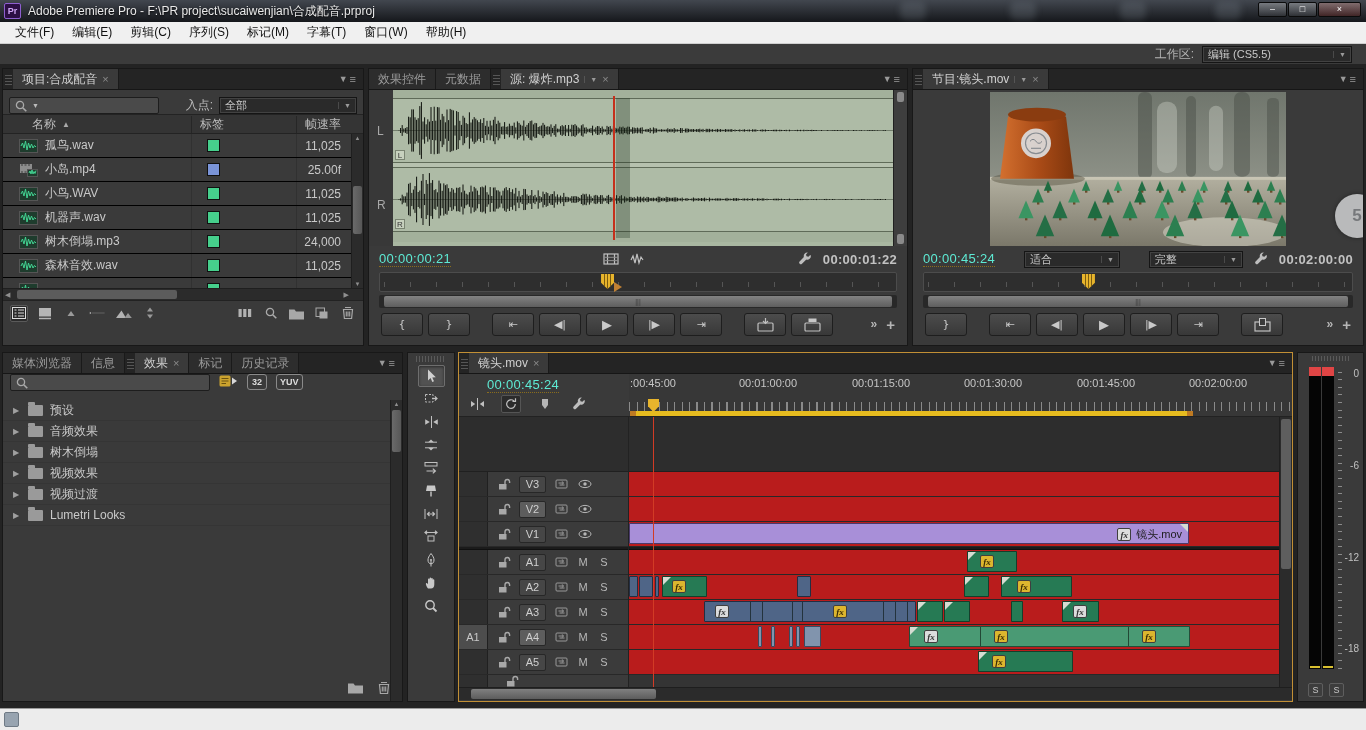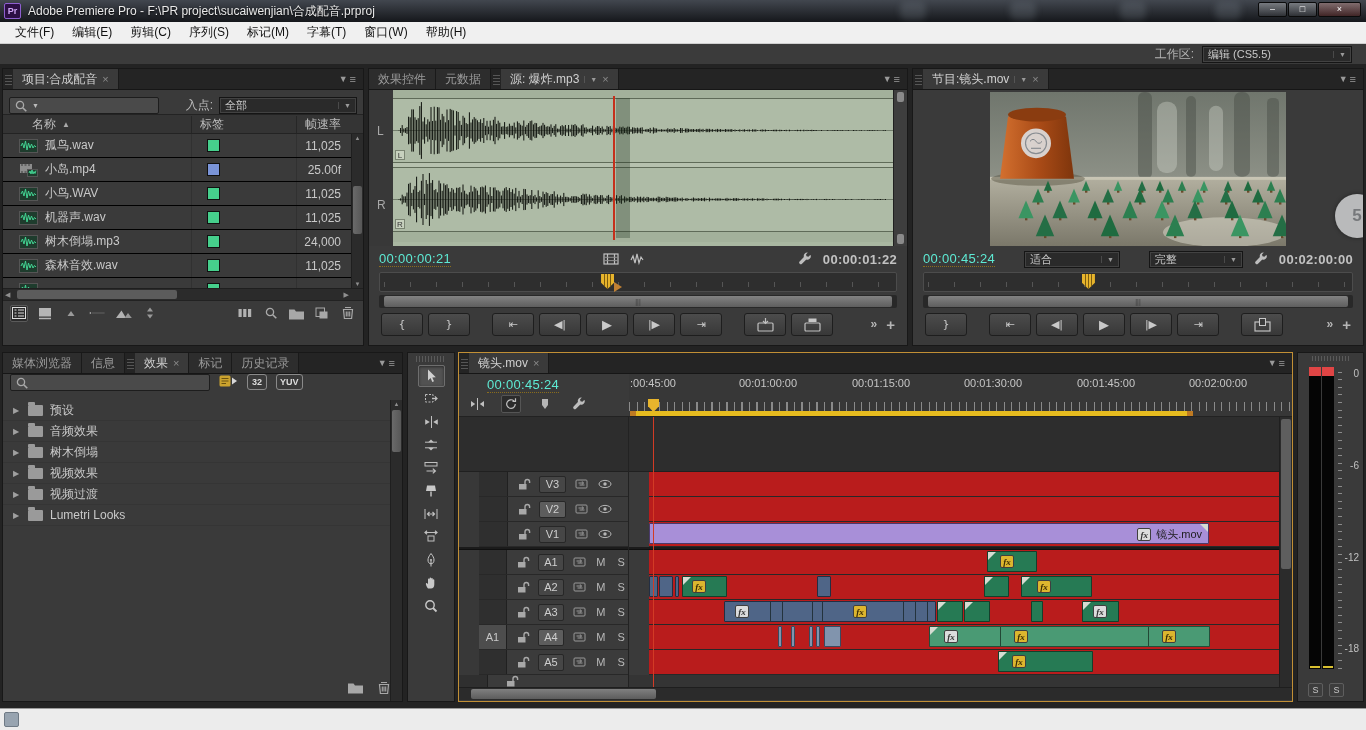--- a/index.html
+++ b/index.html
@@ -121,21 +121,21 @@
 .tl-ticks{position:absolute;left:0;right:0;bottom:5px;height:9px;background:repeating-linear-gradient(90deg,#8a8a8a 0 1px,transparent 1px 7.5px);}
 .workbar{position:absolute;bottom:0;left:1px;width:563px;height:5px;background:#e6bb1f;}
 .workbar::before,.workbar::after{content:"";position:absolute;top:0;width:6px;height:5px;background:#bf7a22;}
 .workbar::before{left:0;}.workbar::after{right:0;}
 .ph-head{position:absolute;bottom:4px;left:19px;width:11px;height:13px;background:#e7b42c;clip-path:polygon(0 0,100% 0,100% 55%,50% 100%,0 55%);z-index:5;}
 .tl-body{position:relative;height:270px;display:flex;}
 .tl-headers{width:170px;background:#383838;border-right:1px solid #222;}
 .tl-content{position:relative;flex:1;overflow:hidden;}
 .tl-vscroll{width:13px;background:#2b2b2b;border-left:1px solid #1f1f1f;position:relative;}
 .tl-vscroll .thumb{position:absolute;left:1px;right:1px;top:2px;height:150px;background:#5e5e5e;border-radius:2px;}
-.h-row,.t-row{height:25px;border-bottom:1px solid #282828;position:relative;margin-left:20px;}
+.h-row,.t-row{height:25px;border-bottom:1px solid #282828;position:relative;}
 .h-row{display:flex;align-items:center;background:#3b3b3b;}
 .t-row{background:#b91c1c;}
 .row-empty{height:55px;background:#2d2d2d;border-bottom:1px solid #202020;}
 .row-div{height:3px;background:#1b1b1b;border-bottom:1px solid #101010;}
 .row-master{height:12px;background:#3b3b3b;overflow:hidden;display:flex;align-items:flex-start;gap:8px;}
 .patch{width:29px;align-self:stretch;background:#2f2f2f;border-right:1px solid #202020;display:flex;align-items:center;justify-content:center;color:#c8c8c8;font-size:11px;}
 .patch.on{background:#4d4d4d;}
 .trk-label{width:27px;height:17px;background:#464646;border:1px solid #272727;border-radius:2px;color:#cfcfcf;font-size:11px;display:flex;align-items:center;justify-content:center;margin-left:8px;}
 .trk-label.targeted{background:#5d5d5d;}
 .ms{width:14px;text-align:center;color:#b8b8b8;font-size:11px;margin-left:7px;}

